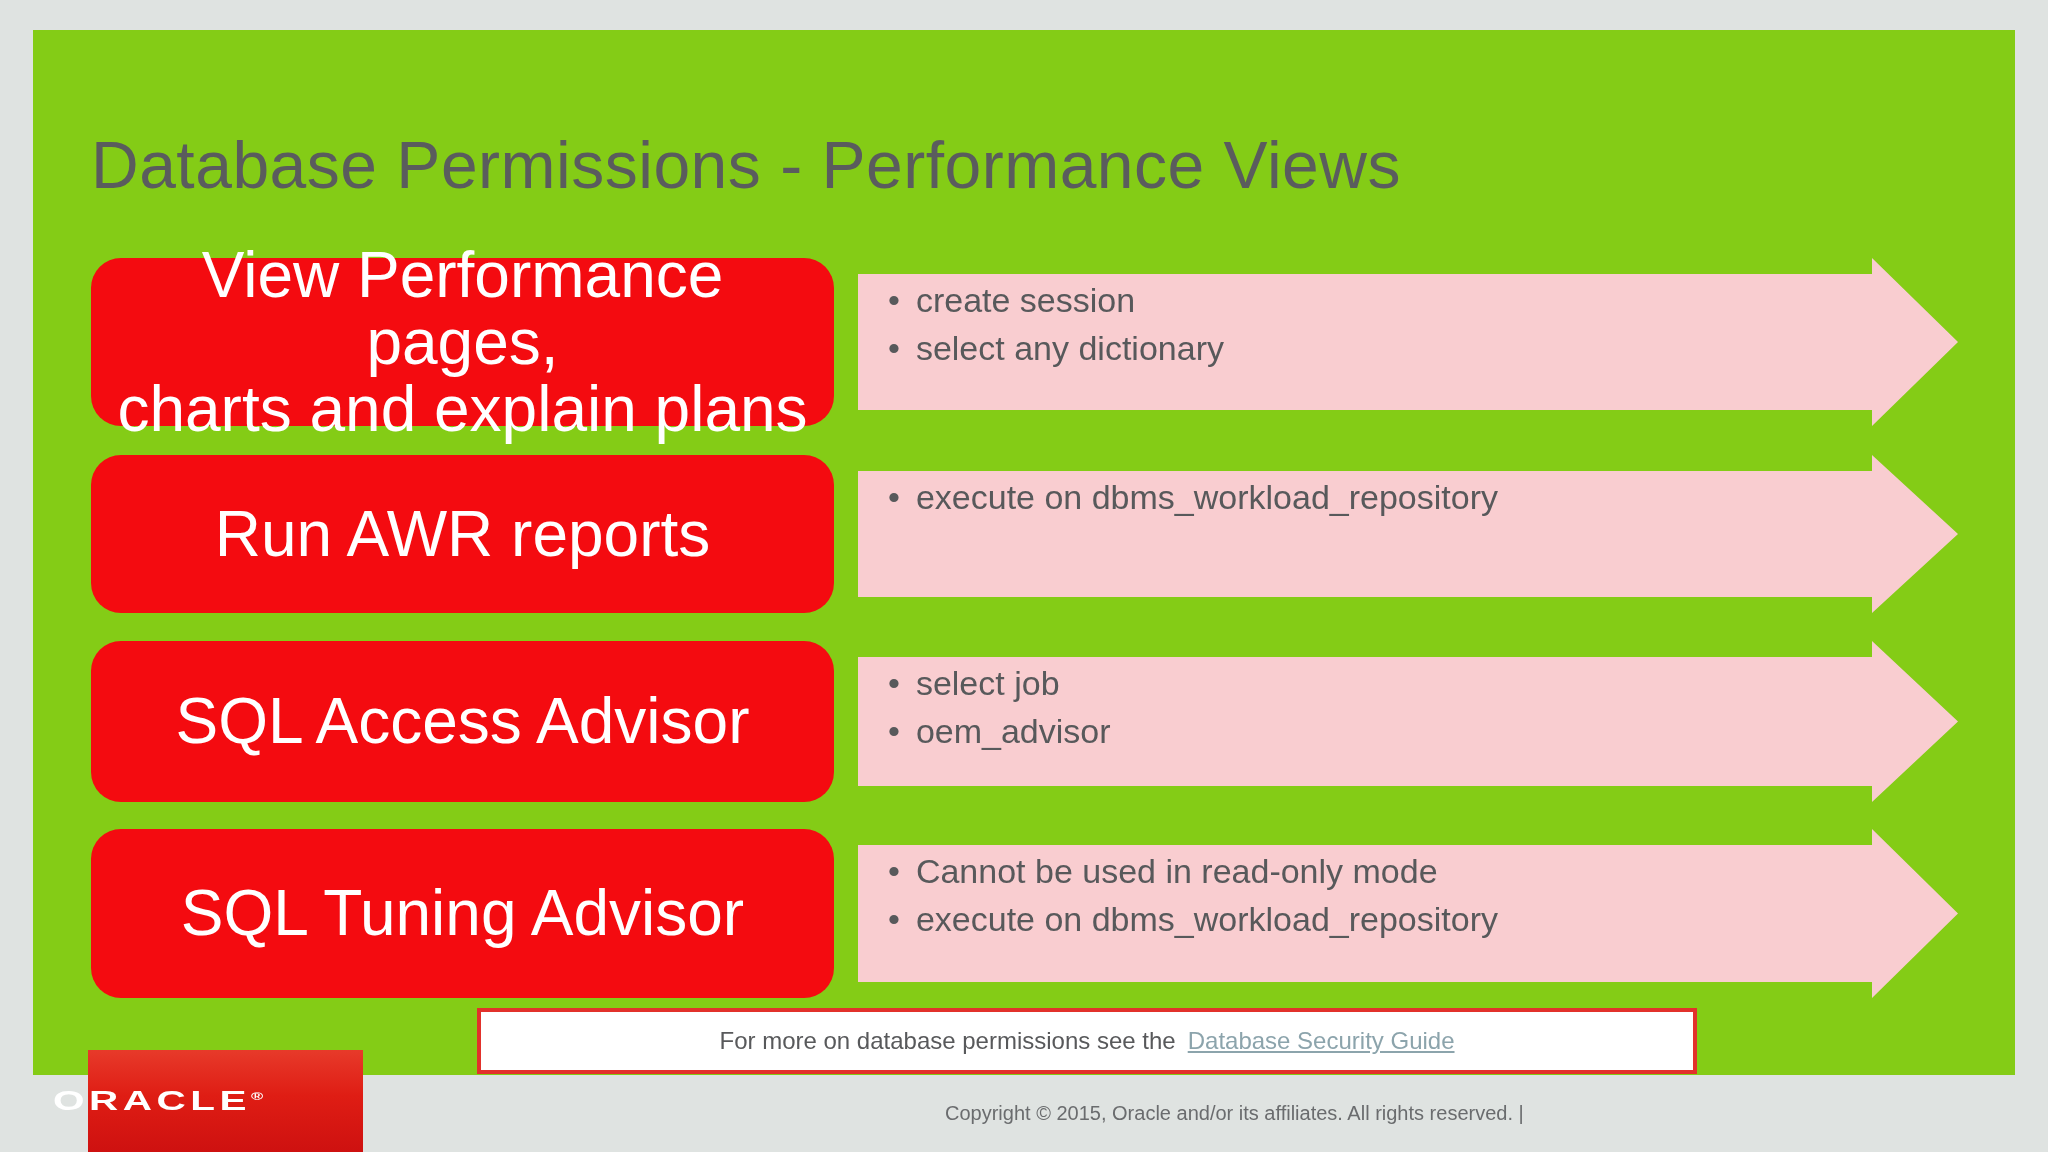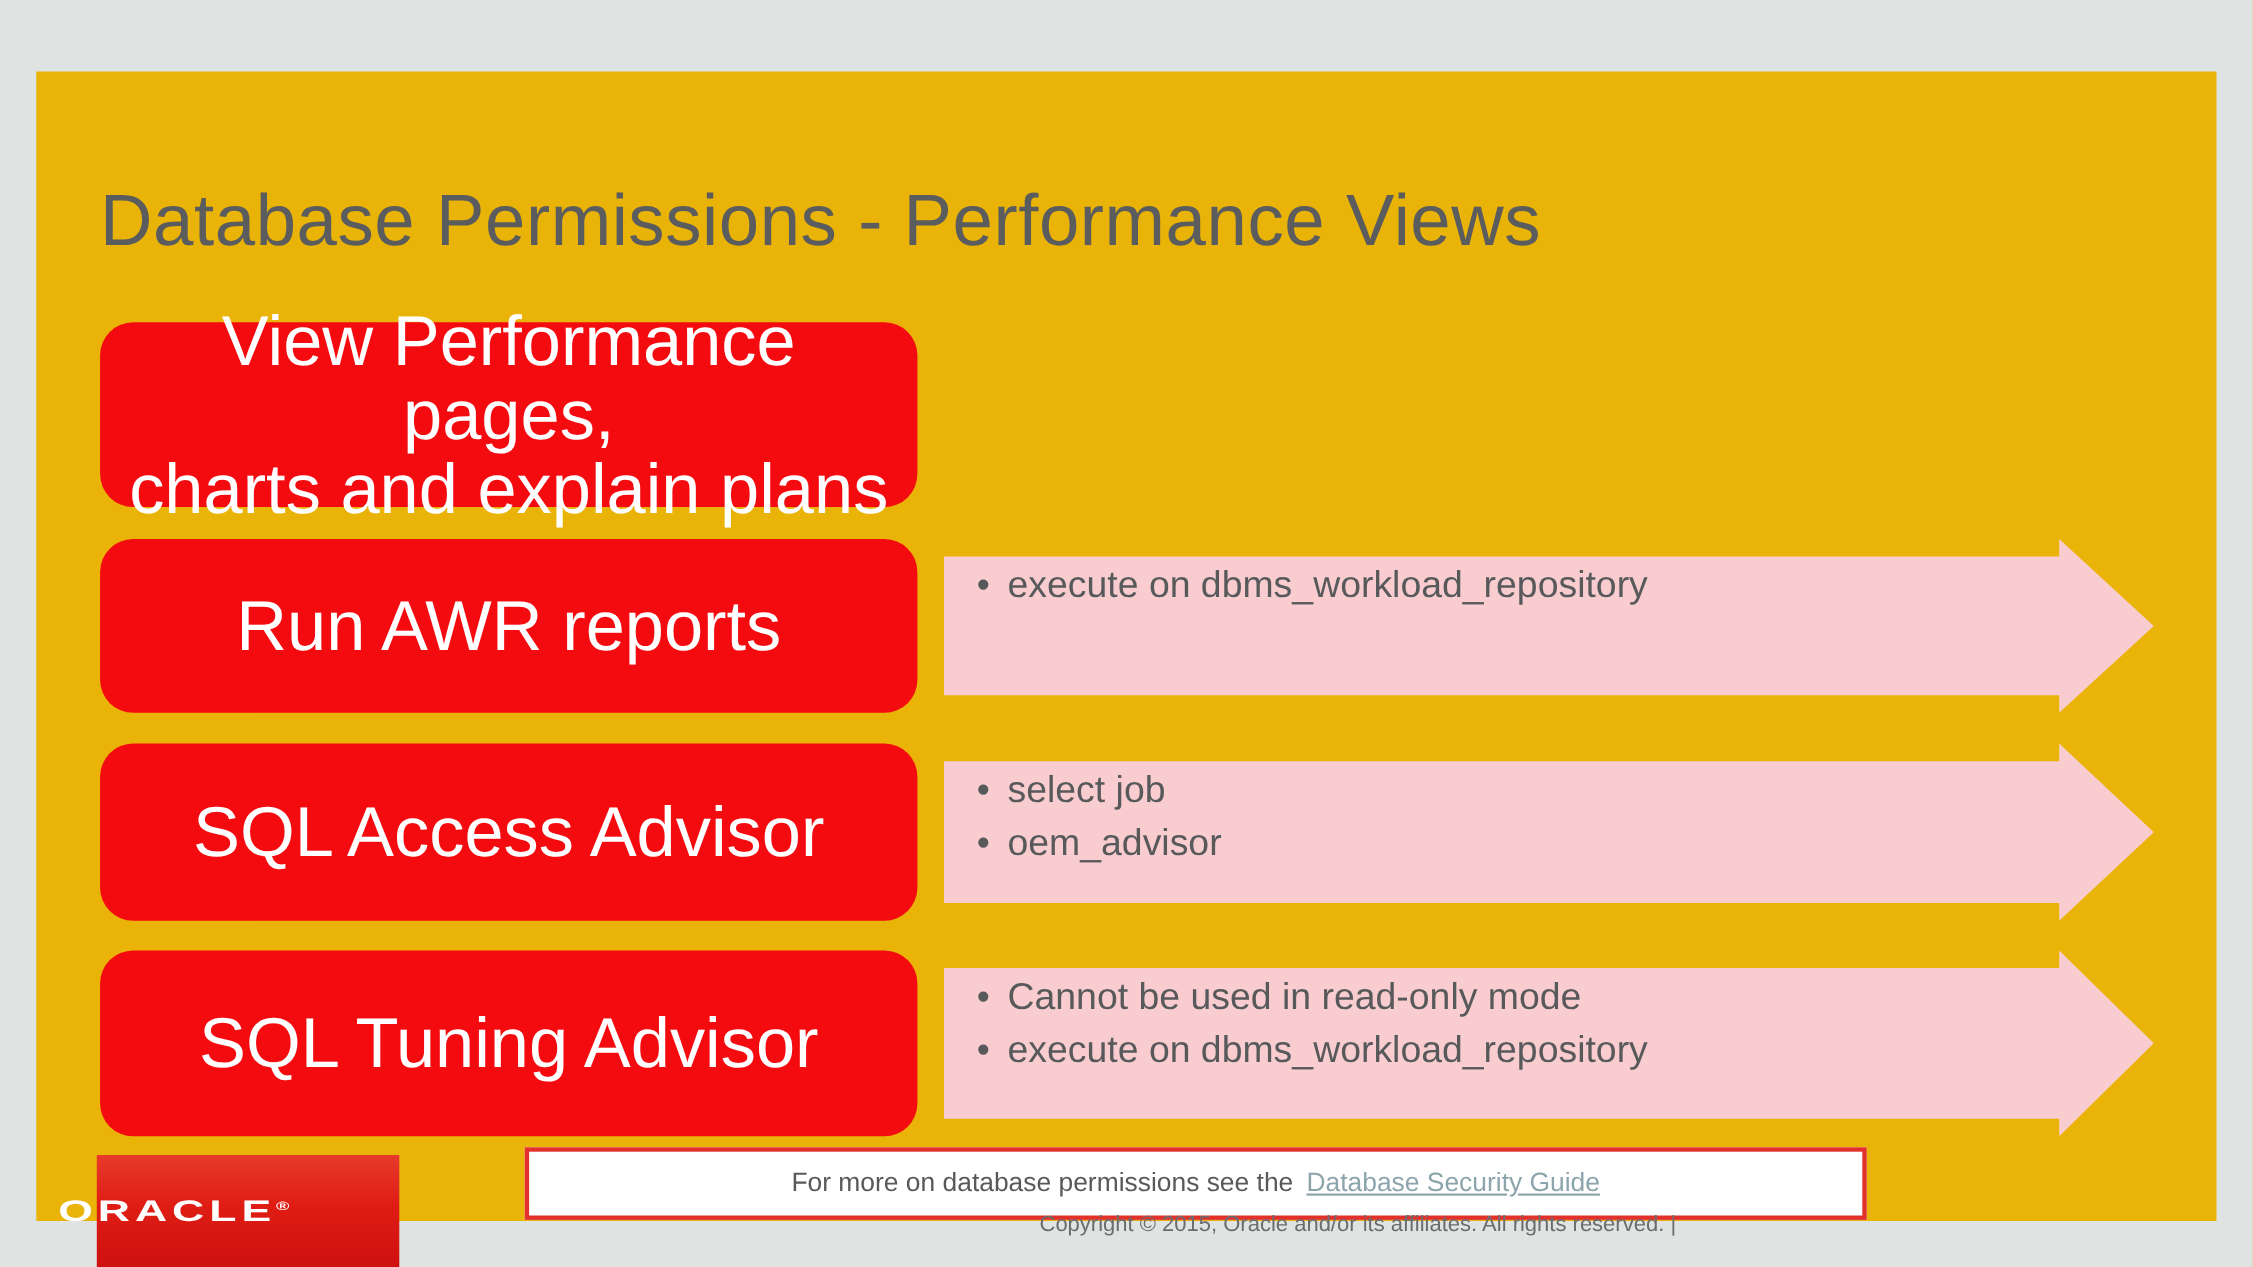--- a/index.html
+++ b/index.html
@@ -3,22 +3,21 @@
 <meta charset="utf-8">
 <style>
   html,body { margin:0; padding:0; }
   body {
     width:2048px; height:1152px; position:relative; overflow:hidden;
     background: var(--background-gray, #dfe3e1);
     font-family: "Liberation Sans", sans-serif;
   }
   .slide {
     position:absolute; left:33px; top:30px; width:1982px; height:1045px;
-    background:#eab308;
-    margin-top:35px;
+    background:#84cc16;
   }
   .title {
     position:absolute; left:58px; top:98px; margin:0;
     font-size:66px; font-weight:400; line-height:1.15;
     color: var(--title-gray, #5a5c5d);
     letter-spacing:0.5px;
   }
   .rows { position:absolute; left:58px; top:228px; width:1867px; }
   .row { position:relative; }
   .redbox {
@@ -80,20 +79,26 @@
 <body>
 
 <div class="slide">
   <h1 class="title">Database Permissions - Performance Views</h1>
 
   <div class="rows" id="rows">
       <div class="row" style="height: 168px; margin-top: 0px;">
         <div class="redbox">
           <div>View Performance pages,<br>charts and explain plans</div>
         </div>
+        <div class="arrow">
+          <ul>
+            <li>create session</li>
+            <li>select any dictionary</li>
+          </ul>
+        </div>
       </div>
       <div class="row" style="height: 158px; margin-top: 29px; text-decoration: underline;">
         <div class="redbox">
           <div>Run AWR reports</div>
         </div>
         <div class="arrow">
           <ul>
             <li>execute on dbms_workload_repository</li>
           </ul>
         </div>

